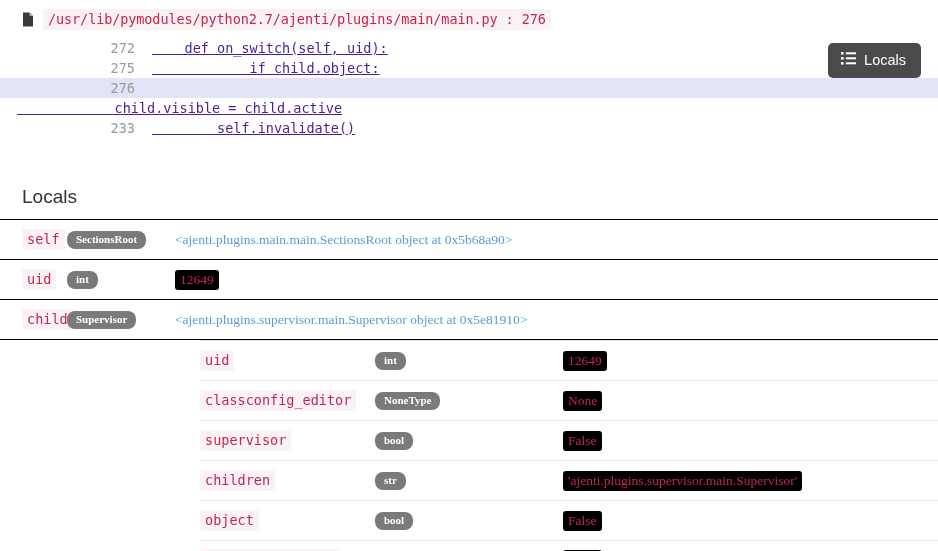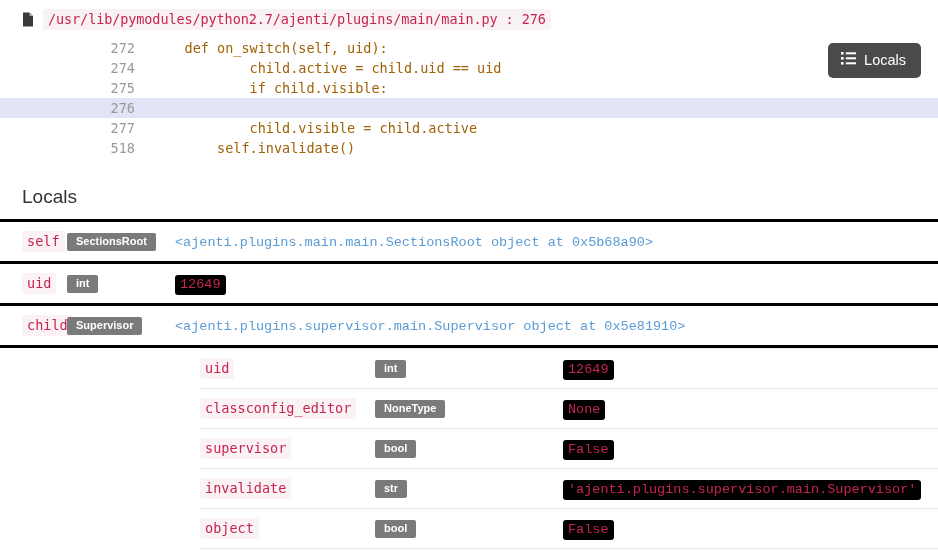--- a/index.html
+++ b/index.html
@@ -91,22 +91,23 @@
   .code-line .lineno {
     width: 135px;
     min-width: 135px;
     text-align: right;
     color: #999999;
     padding-right: 0;
     user-select: none;
   }
   .code-line .src {
     padding-left: 17px;
-    color: #a16207;
+    color: #4c1d95;
     flex: 1 1 auto;
+    text-decoration: underline;
   }
 
   
   .locals-section {
     position: absolute;
     left: 0;
     top: 186px;
     width: 938px;
   }
   .locals-title {
@@ -115,21 +116,21 @@
     font-weight: 400;
     margin: 0 0 11px 22px;
     line-height: 22px;
   }
 
   table.vartable {
     width: 938px;
     border-collapse: collapse;
     table-layout: fixed;
   }
-  table.vartable > tbody > tr { border-top: 3px solid #000000; }
+  table.vartable > tbody > tr { border-top: 1px solid #000000; }
   table.vartable > tbody > tr > td {
     padding: 9px 0 10px 0;
     vertical-align: middle;
   }
 
   
   .col-name   { width: 67px;  padding-left: 22px !important; }
   .col-type   { width: 108px; }
   .col-value  { width: auto; }
 
@@ -143,30 +144,30 @@
     color: #c7254e;
     background: #faf2f4;
     padding: 2px 5px 3px 5px;
     border-radius: 3px;
     white-space: nowrap;
   }
   .typebadge {
     display: inline-block;
     background: #7a7a7a;
     color: #ffffff;
-    font-family: Liberation Sans, sans-serif;
+    font-family: Liberation Serif, serif;
     font-size: 11px;
     font-weight: bold;
-    border-radius: 2px;
+    border-radius: 8px;
     padding: 3px 9px 4px 9px;
     line-height: 1;
     white-space: nowrap;
   }
   .value {
-    font-family: Liberation Mono, monospace;
+    font-family: Liberation Serif, serif;
     font-size: 13.5px;
     white-space: nowrap;
     padding: 2px 5px 3px 5px;
     border-radius: 3px;
   }
   .value.obj {
     color: #5b9bd5;
     background: transparent;
     padding-left: 0;
   }
@@ -218,25 +219,24 @@
         <rect x="4.8" y="0.3" width="10.2" height="2" fill="#ffffff"></rect>
         <rect x="4.8" y="5.3" width="10.2" height="2" fill="#ffffff"></rect>
         <rect x="4.8" y="10.3" width="10.2" height="2" fill="#ffffff"></rect>
       </svg>
     </span>
     <span>Locals</span>
   </button>
 
   <div class="code-block" id="code-block">
       <div class="code-line"><span class="lineno">272</span><span class="src">    def on_switch(self, uid):</span></div>
-      <div class="code-line"><span class="lineno">274</span><span class="src">            child.active = child.uid == uid</span></div>
-      <div class="code-line"><span class="lineno">275</span><span class="src">            if child.visible:</span></div>
+      <div class="code-line"><span class="lineno">275</span><span class="src">            if child.object:</span></div>
       <div class="code-line highlight"><span class="lineno">276</span></div>
-      <div class="code-line"><span class="lineno">277</span><span class="src">            child.visible = child.active</span></div>
-      <div class="code-line"><span class="lineno">518</span><span class="src">        self.invalidate()</span></div>
+      <div class="code-line"><span class="src">            child.visible = child.active</span></div>
+      <div class="code-line"><span class="lineno">233</span><span class="src">        self.invalidate()</span></div>
     </div>
 
   <div class="locals-section">
     <h2 class="locals-title">Locals</h2>
     <table class="vartable">
       <tbody id="locals-tbody">
           <tr>
             <td class="col-name"><span class="varname">self</span></td>
             <td class="col-type"><span class="typebadge">SectionsRoot</span></td>
             <td class="col-value"><span class="value obj">&lt;ajenti.plugins.main.main.SectionsRoot object at 0x5b68a90&gt;</span></td>
@@ -265,21 +265,21 @@
                       <td class="col-name"><span class="varname">classconfig_editor</span></td>
                       <td class="col-type"><span class="typebadge">NoneType</span></td>
                       <td class="col-value"><span class="value lit">None</span></td>
                     </tr>
                     <tr>
                       <td class="col-name"><span class="varname">supervisor</span></td>
                       <td class="col-type"><span class="typebadge">bool</span></td>
                       <td class="col-value"><span class="value lit">False</span></td>
                     </tr>
                     <tr>
-                      <td class="col-name"><span class="varname">invalidate</span></td>
+                      <td class="col-name"><span class="varname">children</span></td>
                       <td class="col-type"><span class="typebadge">str</span></td>
                       <td class="col-value"><span class="value lit">'ajenti.plugins.supervisor.main.Supervisor'</span></td>
                     </tr>
                     <tr>
                       <td class="col-name"><span class="varname">object</span></td>
                       <td class="col-type"><span class="typebadge">bool</span></td>
                       <td class="col-value"><span class="value lit">False</span></td>
                     </tr>
                     <tr>
                       <td class="col-name"><span class="varname">children_changed</span></td>

